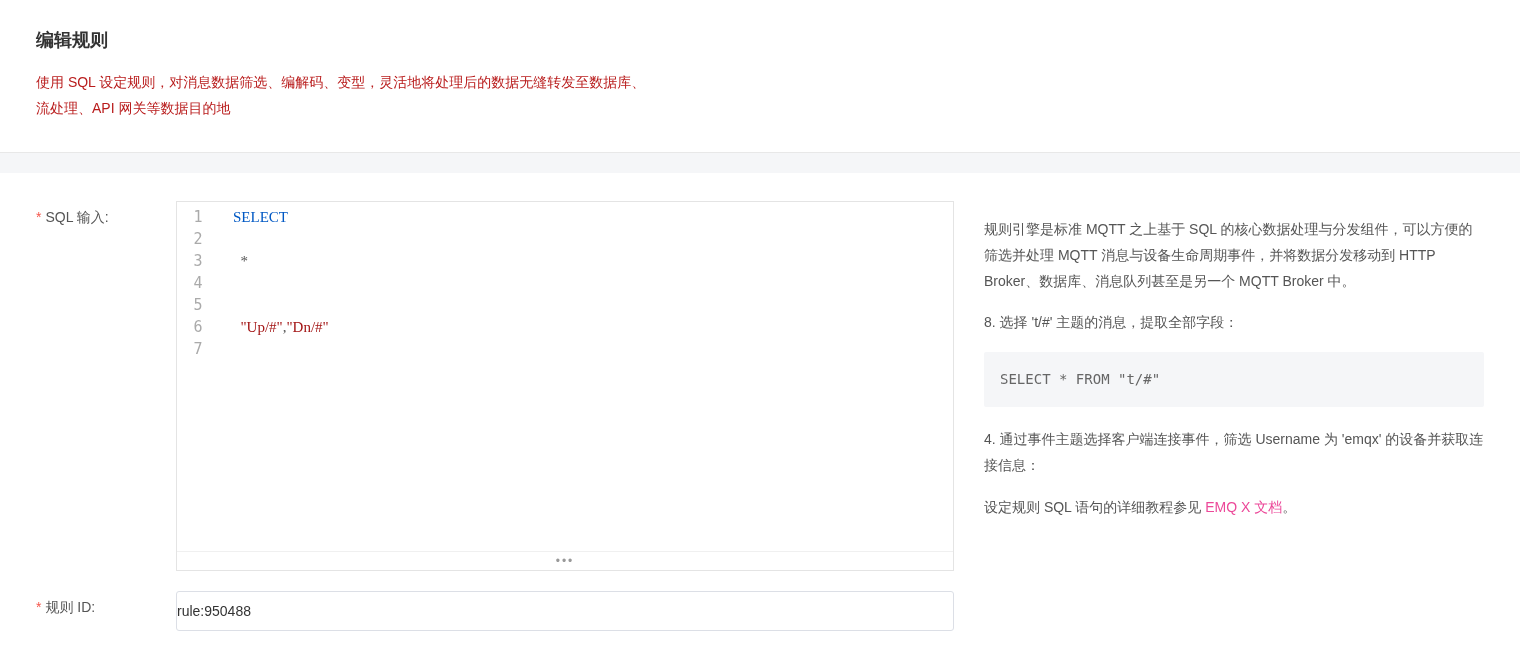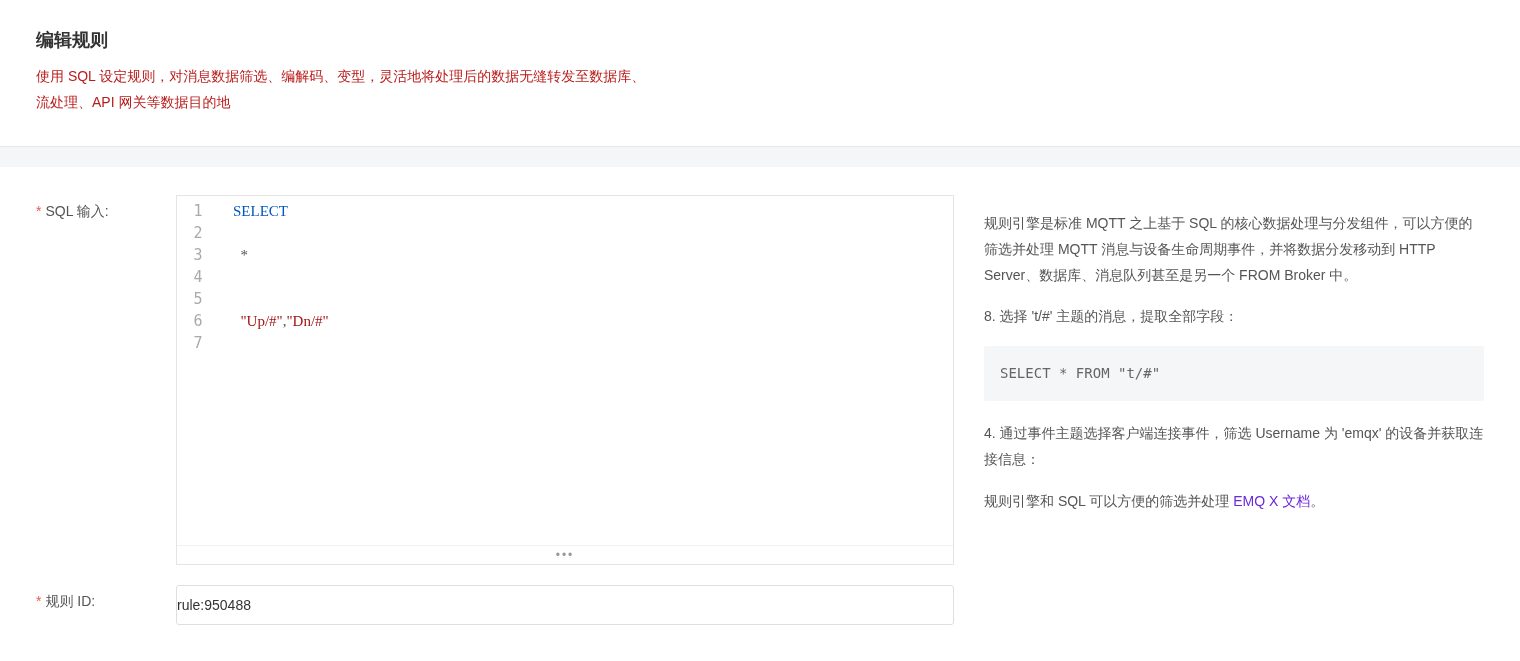--- a/index.html
+++ b/index.html
@@ -15,21 +15,21 @@
     }
     .header-section {
       background: #fff;
       padding: 28px 36px 30px;
       border-bottom: 1px solid #e8e8e8;
     }
     .page-title {
       font-size: 18px;
       font-weight: 600;
       color: #333;
-      margin-bottom: 12px;
+      margin-bottom: 18px;
     }
     .page-description {
       color: #b91c1c;
       line-height: 1.85;
       font-size: 14px;
       max-width: 620px;
     }
     .main-content {
       background: #fff;
       margin-top: 20px;
@@ -139,21 +139,21 @@
       font-family: "Consolas", "Monaco", monospace;
       font-size: 14px;
       color: #666;
       line-height: 1.9;
       margin-bottom: 20px;
       border-radius: 2px;
       white-space: pre-wrap;
       word-break: break-all;
     }
     .doc-link {
-      color: #6d28d9;
+      color: #ec4899;
       text-decoration: none;
     }
   </style>
 </head>
 <body>
 
 <div class="header-section">
   <h1 class="page-title">编辑规则</h1>
   <p class="page-description">使用 SQL 设定规则，对消息数据筛选、编解码、变型，灵活地将处理后的数据无缝转发至数据库、流处理、API 网关等数据目的地</p>
 </div>
@@ -196,21 +196,21 @@
         <span class="required-mark">*</span><span>规则 ID:</span>
       </div>
       <div class="form-control">
         <input type="text" class="text-input" value="rule:950488" style="">
       </div>
     </div>
 
   </div>
 
   <div class="help-column">
-    <p class="help-text">规则引擎是标准 MQTT 之上基于 SQL 的核心数据处理与分发组件，可以方便的筛选并处理 MQTT 消息与设备生命周期事件，并将数据分发移动到 HTTP Server、数据库、消息队列甚至是另一个 FROM Broker 中。</p>
+    <p class="help-text">规则引擎是标准 MQTT 之上基于 SQL 的核心数据处理与分发组件，可以方便的筛选并处理 MQTT 消息与设备生命周期事件，并将数据分发移动到 HTTP Broker、数据库、消息队列甚至是另一个 MQTT Broker 中。</p>
     <p class="help-text">8. 选择 't/#' 主题的消息，提取全部字段：</p>
     <div class="code-sample">SELECT * FROM "t/#"</div>
     <p class="help-text">4. 通过事件主题选择客户端连接事件，筛选 Username 为 'emqx' 的设备并获取连接信息：</p>
     <p class="help-text">
-      <span>规则引擎和 SQL 可以方便的筛选并处理 </span><a href="#" class="doc-link">EMQ X 文档</a><span>。</span>
+      <span>设定规则 SQL 语句的详细教程参见 </span><a href="#" class="doc-link">EMQ X 文档</a><span>。</span>
     </p>
   </div>
 </div>
 
 </body></html>

